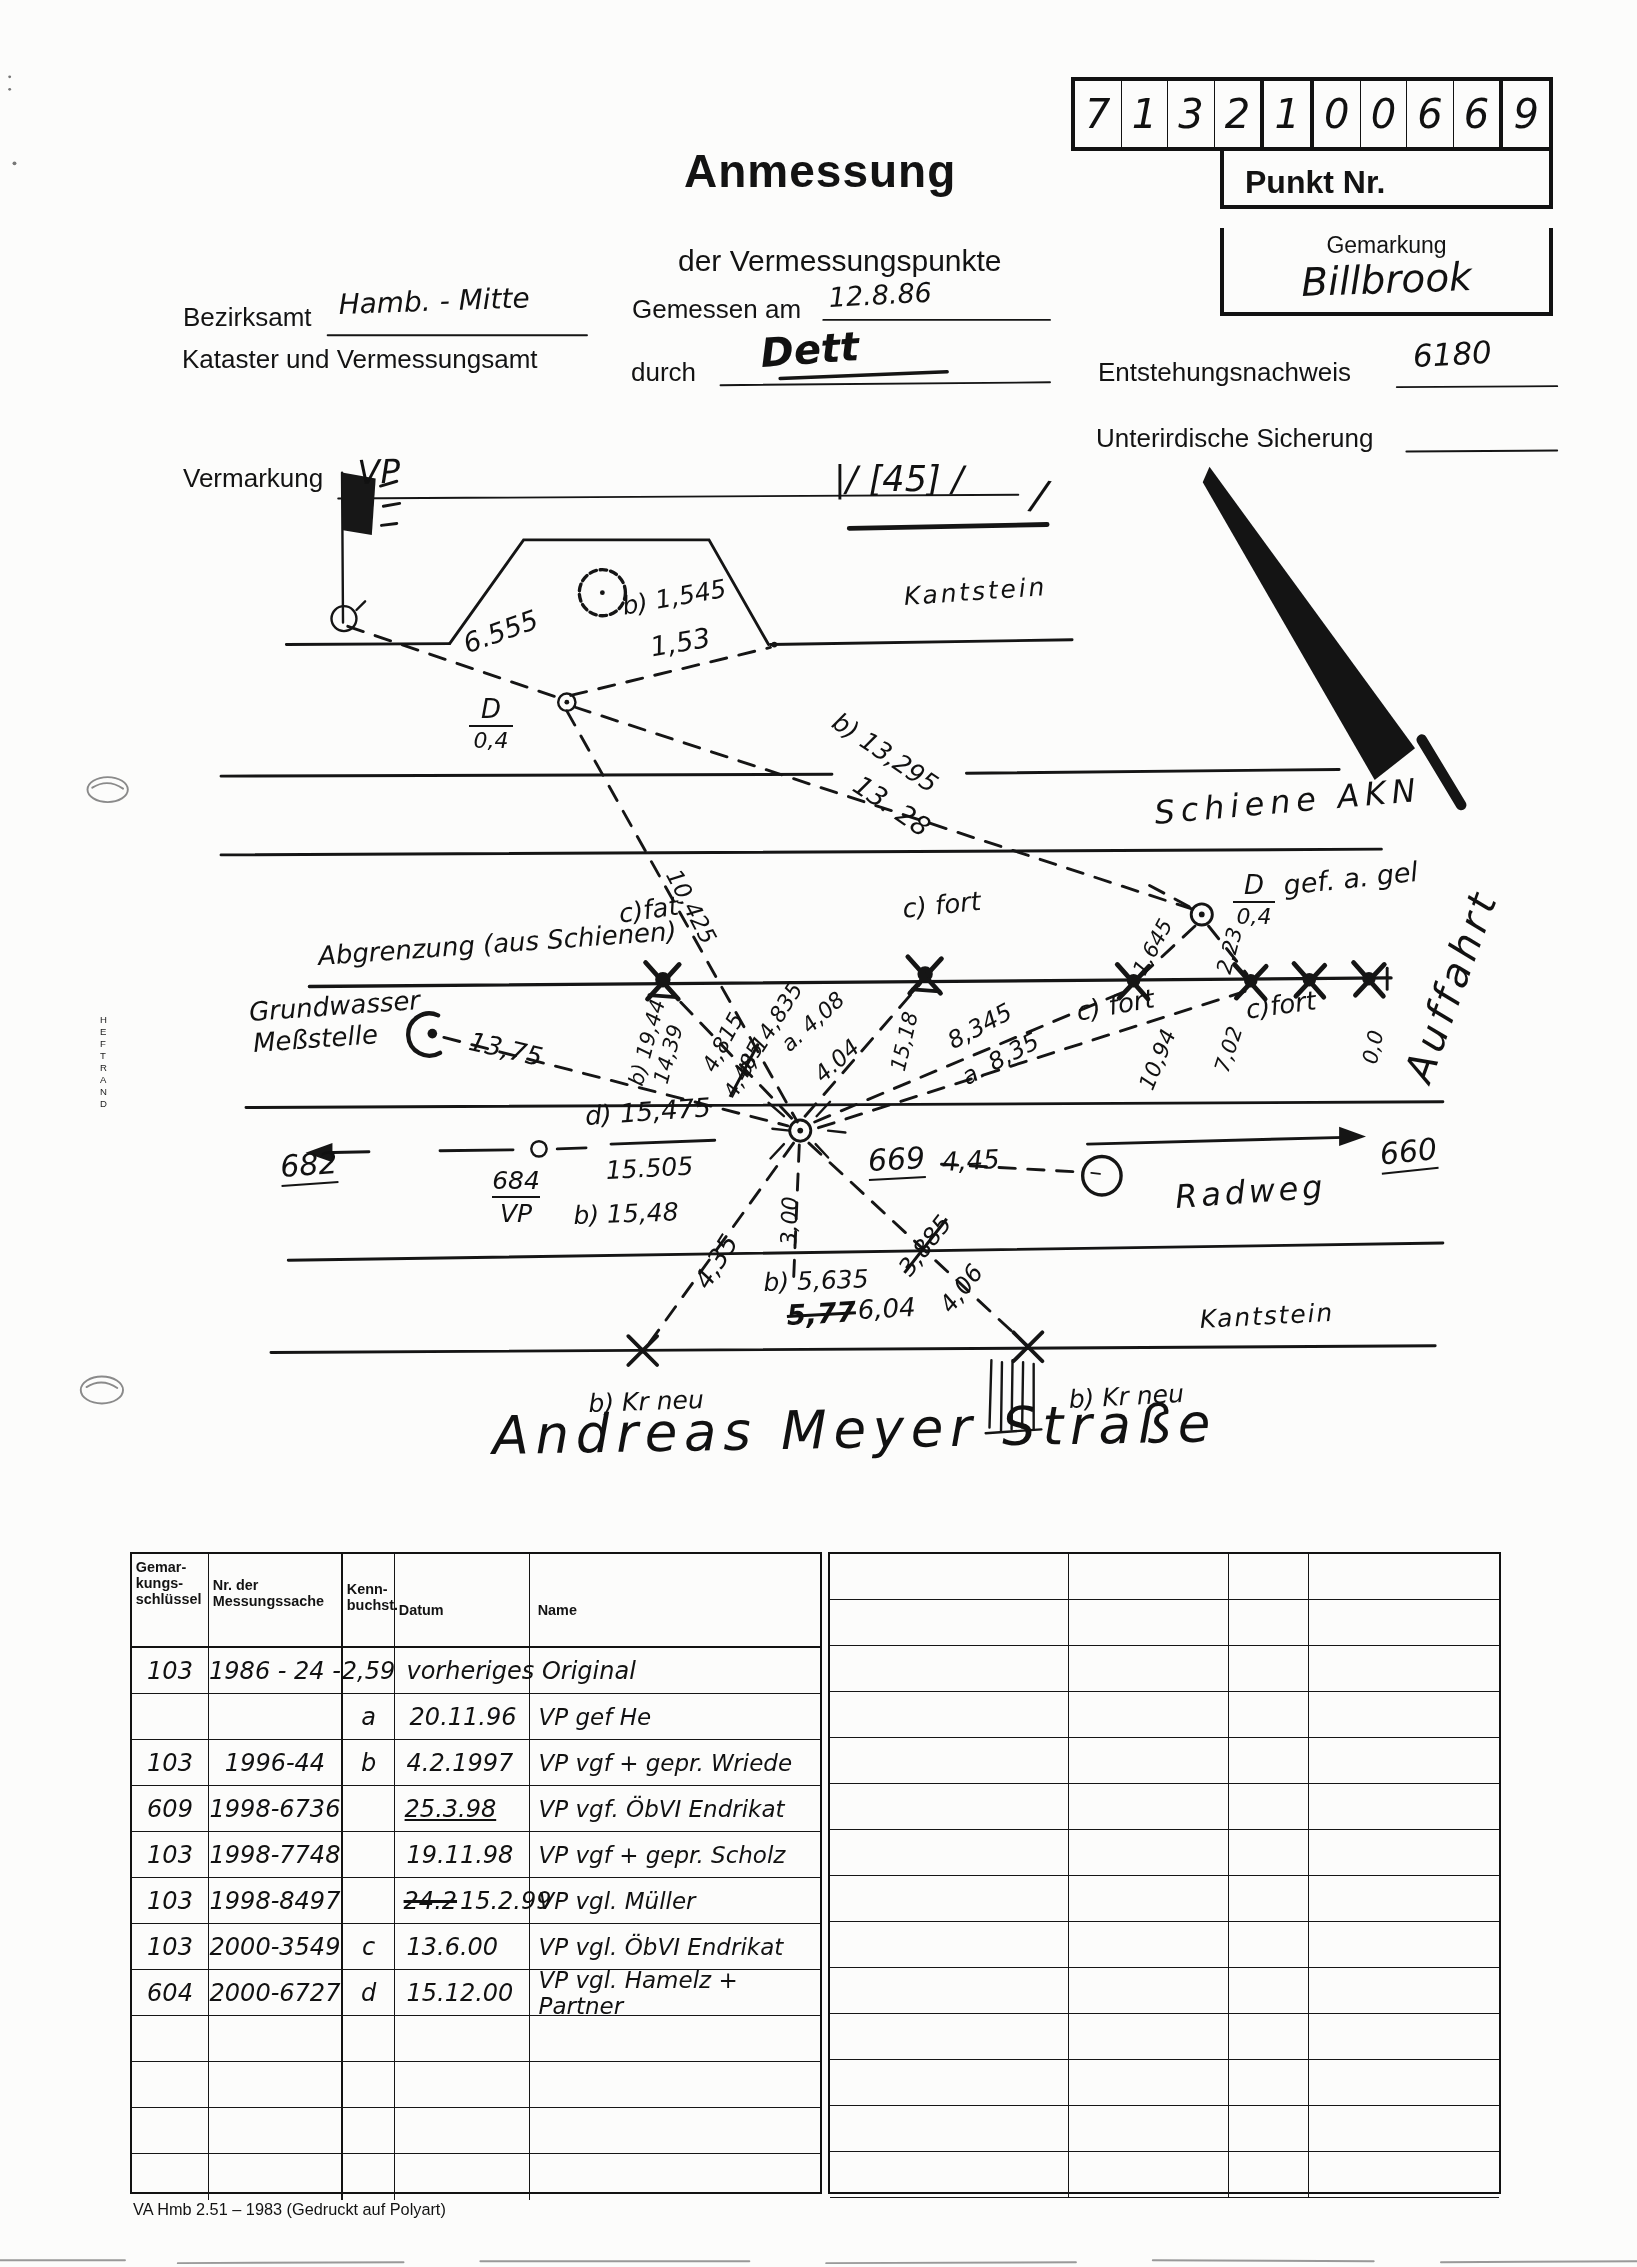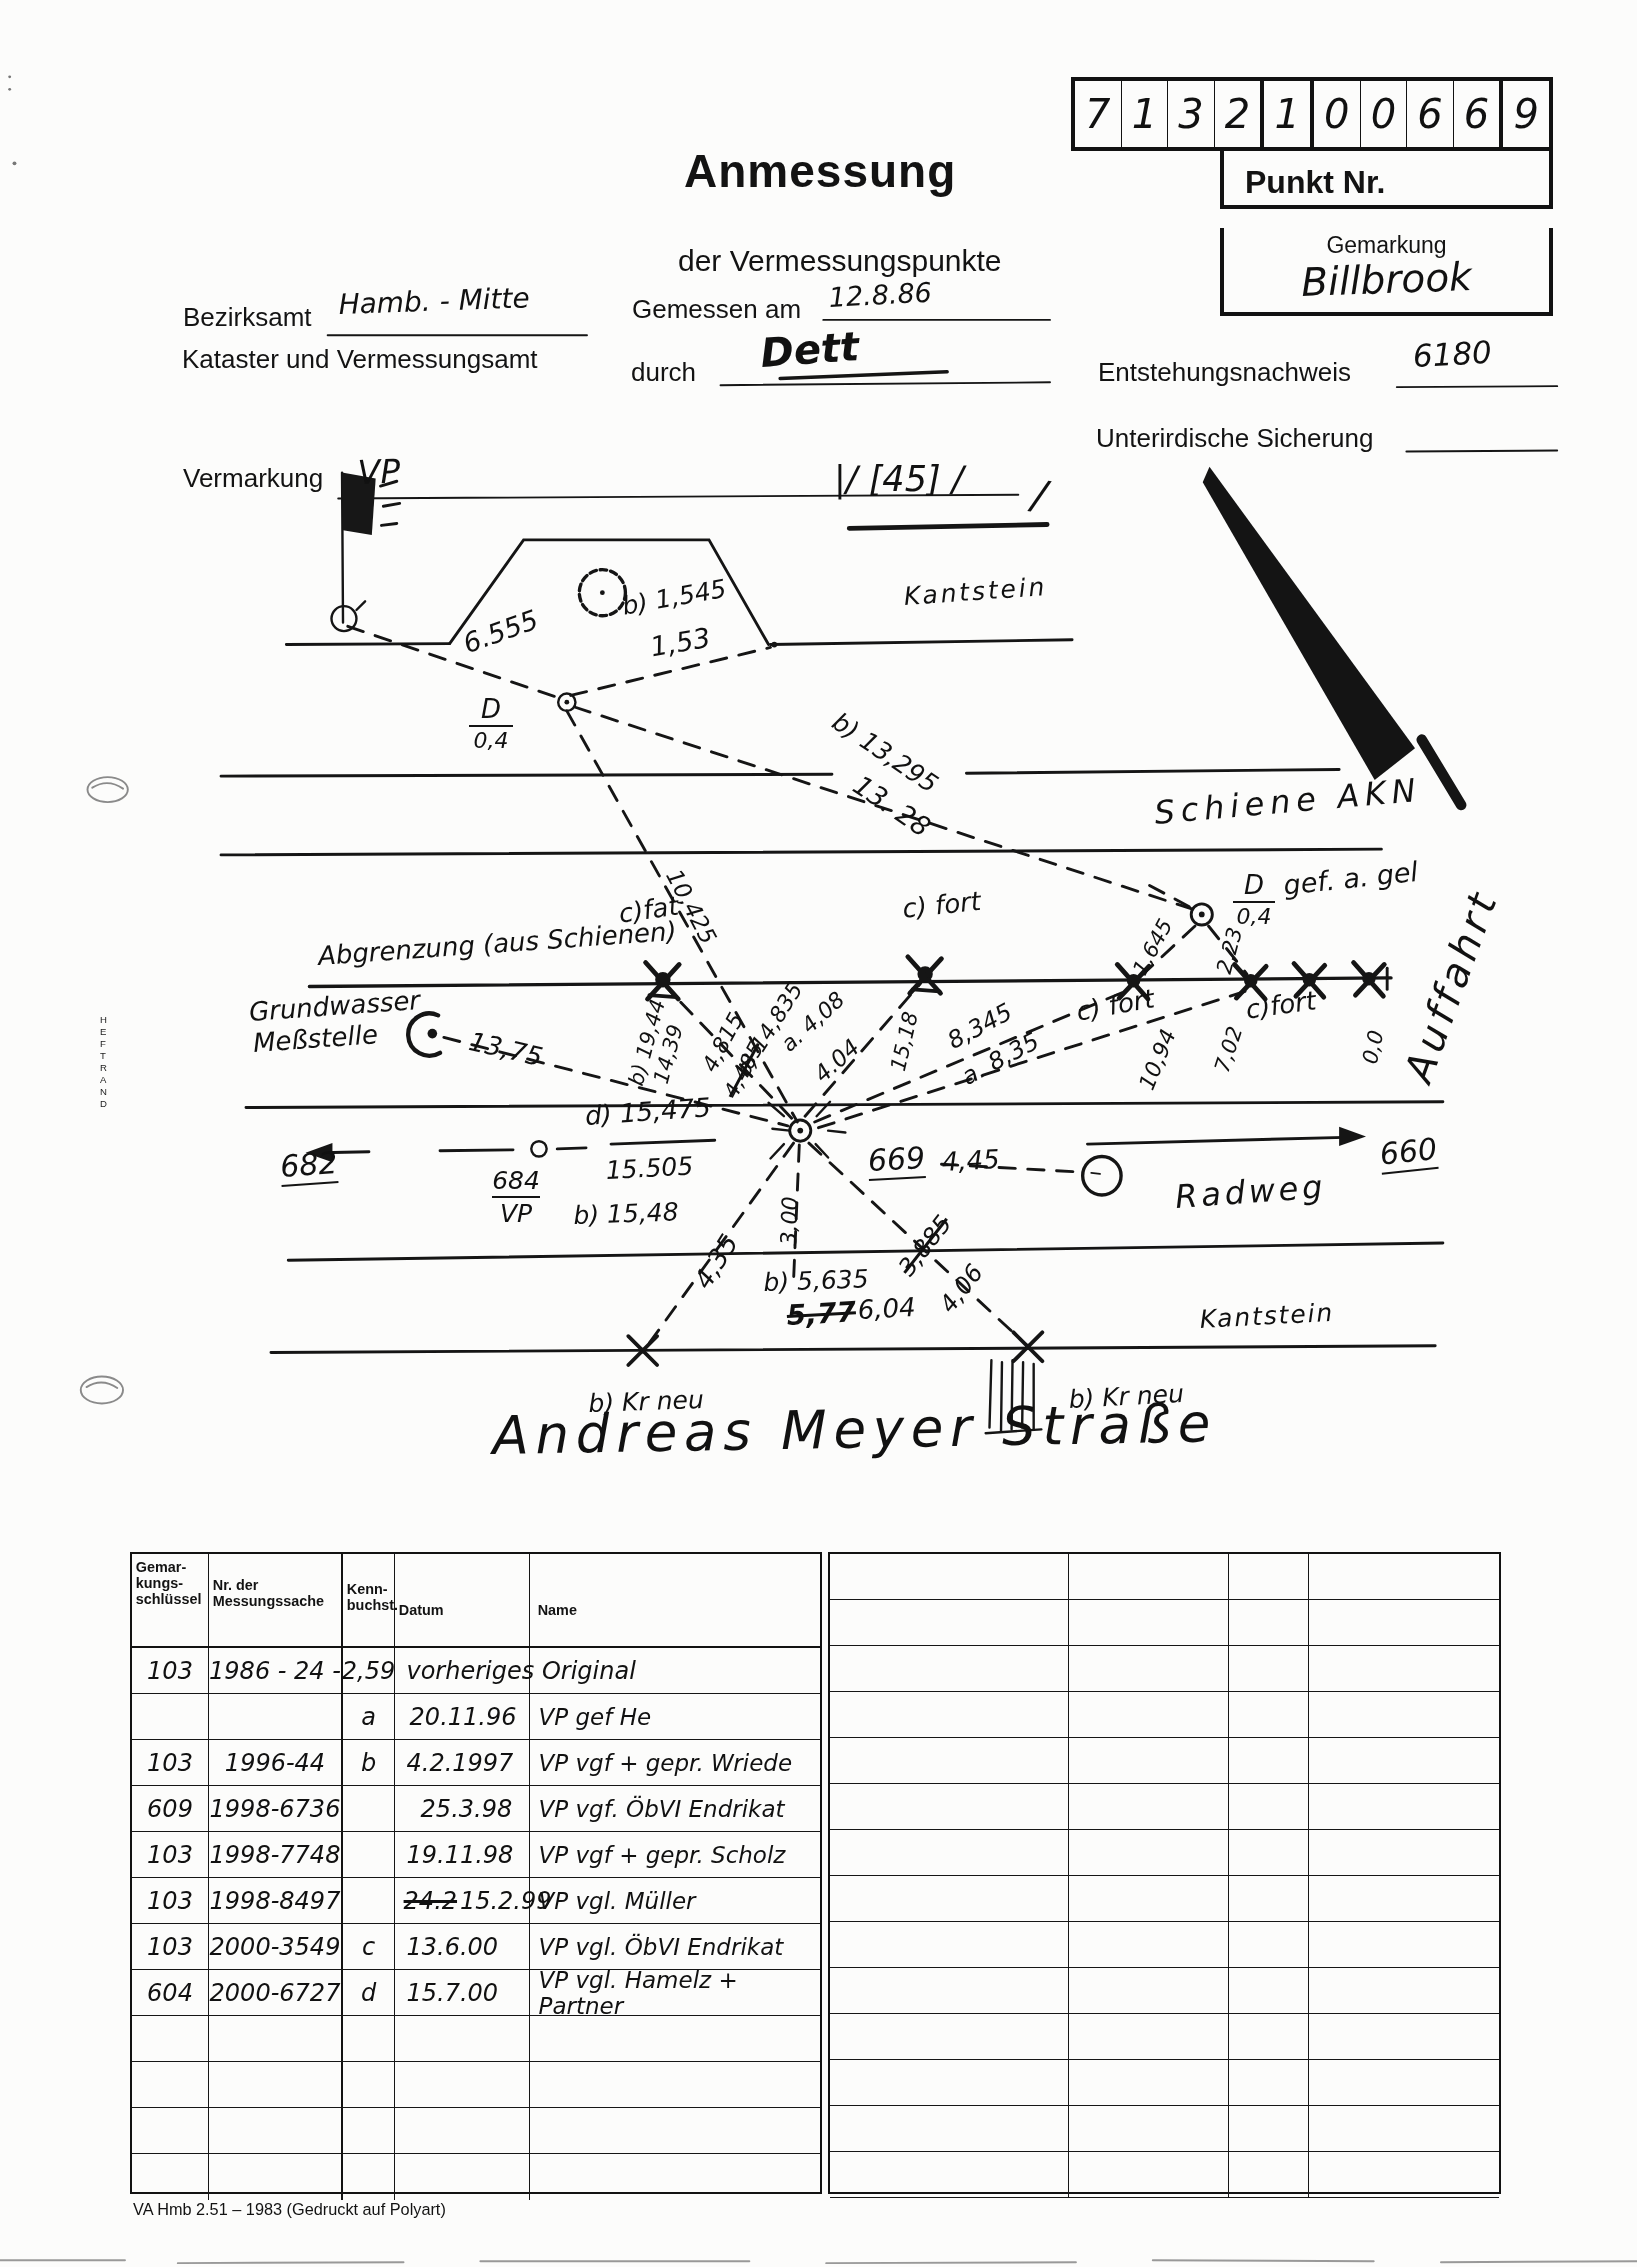--- a/index.html
+++ b/index.html
@@ -449,21 +449,21 @@
             <span class="hw">609</span>
           </div>
       <div class="c-nr cell-center">
             <span class="hw">1998-6736</span>
           </div>
       <div class="c-k cell-center">
             <span class="hw"></span>
           </div>
       <div class="c-d cell-left">
             <span class="hw strike"></span>
-            <span class="hw dspan" style="margin-left:17px;">25.3.98</span>
+            <span class="hw dspan" style="margin-left:1px;text-decoration:underline;">25.3.98</span>
           </div>
       <div class="c-n cell-left">
             <span class="hw" style="font-size:23px;">VP vgf. ÖbVI Endrikat</span>
           </div>
     </div>
 
     <div class="trow">
       <div class="c-g cell-center">
             <span class="hw">103</span>
           </div>
@@ -525,21 +525,21 @@
             <span class="hw">604</span>
           </div>
       <div class="c-nr cell-center">
             <span class="hw">2000-6727</span>
           </div>
       <div class="c-k cell-center">
             <span class="hw">d</span>
           </div>
       <div class="c-d cell-left">
             <span class="hw strike"></span>
-            <span class="hw dspan" style="margin-left:2.9px;">15.7.00</span>
+            <span class="hw dspan" style="margin-left:2.9px;">15.12.00</span>
           </div>
       <div class="c-n cell-left">
             <span class="hw" style="font-size:23px;">VP vgl. Hamelz + Partner</span>
           </div>
     </div>
 
     <div class="trow">
       <div class="c-g cell-center">
             <span class="hw"></span>
           </div>

